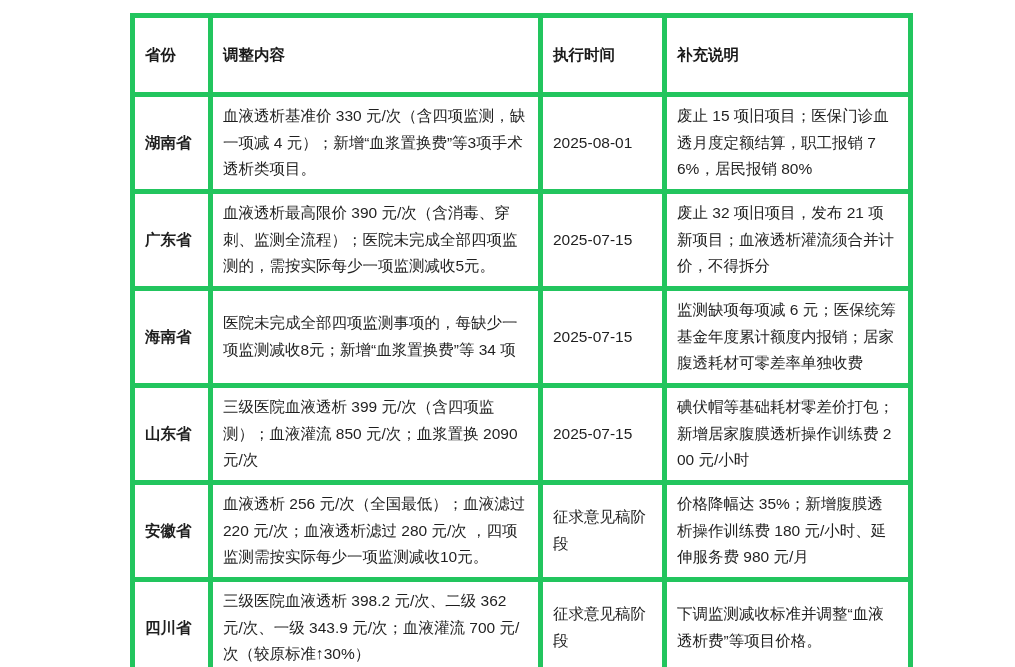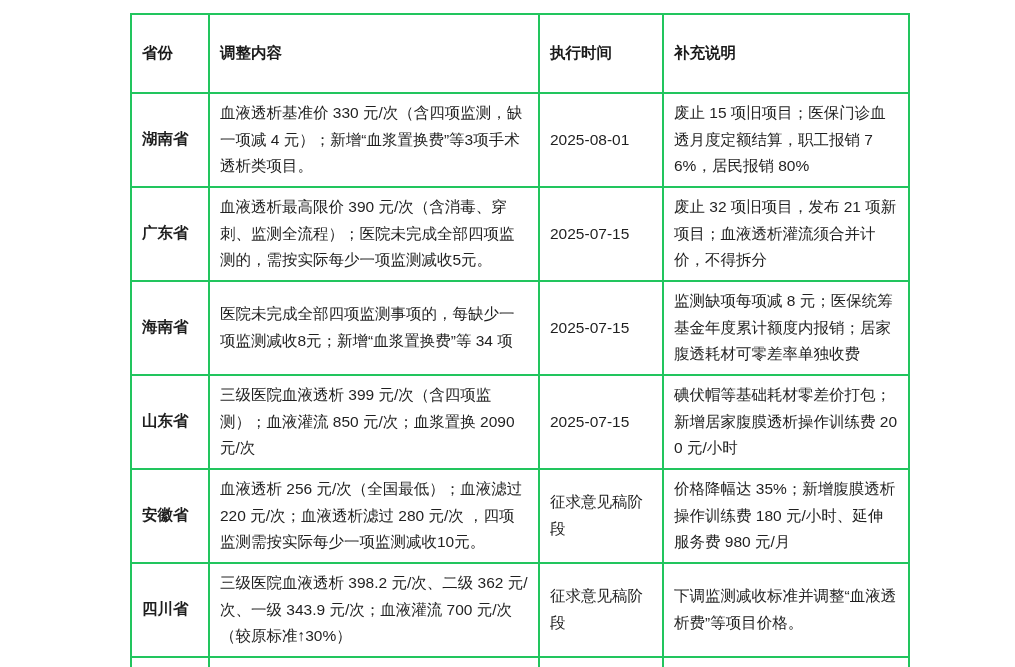--- a/index.html
+++ b/index.html
@@ -25,37 +25,36 @@
     color: #1f1f1f;
     font-size: 15.5px;
   }
   table.price-table col.c-province { width: 78px; }
   table.price-table col.c-content  { width: 330px; }
   table.price-table col.c-time     { width: 124px; }
   table.price-table col.c-note     { width: 246px; }
 
   table.price-table th,
   table.price-table td {
-    border: 2px solid #22c55e;
+    border: 5px solid #22c55e;
     padding: 6px 10px;
     vertical-align: middle;
     text-align: left;
     line-height: 1.72;
     word-break: break-all;
   }
   table.price-table thead tr { height: 79px; }
   table.price-table th {
     font-weight: bold;
     font-size: 15.5px;
     color: #1a1a1a;
   }
   td.province {
     font-weight: bold;
     white-space: nowrap;
-    font-family: Liberation Mono, monospace;
   }
   tr.r0 { height: 85px; }
   tr.r1 { height: 80px; }
   tr.r2 { height: 80px; }
   tr.r3 { height: 76px; }
   tr.r4 { height: 78px; }
   tr.r5 { height: 80px; }
   tr.r6 { height: 77px; }
 </style>
 </head>
@@ -87,21 +86,21 @@
       <tr class="r1">
         <td class="province">广东省</td>
         <td>血液透析最高限价 390 元/次（含消毒、穿刺、监测全流程）；医院未完成全部四项监测的，需按实际每少一项监测减收5元。</td>
         <td>2025-07-15</td>
         <td>废止 32 项旧项目，发布 21 项新项目；血液透析灌流须合并计价，不得拆分</td>
       </tr>
       <tr class="r2">
         <td class="province">海南省</td>
         <td>医院未完成全部四项监测事项的，每缺少一项监测减收8元；新增“血浆置换费”等 34 项</td>
         <td>2025-07-15</td>
-        <td>监测缺项每项减 8 元；医保统筹基金年度累计额度内报销；居家腹透耗材可零差率单独收费</td>
+        <td>监测缺项每项减 6 元；医保统筹基金年度累计额度内报销；居家腹透耗材可零差率单独收费</td>
       </tr>
       <tr class="r3">
         <td class="province">山东省</td>
         <td>三级医院血液透析 399 元/次（含四项监测）；血液灌流 850 元/次；血浆置换 2090 元/次</td>
         <td>2025-07-15</td>
         <td>碘伏帽等基础耗材零差价打包；新增居家腹膜透析操作训练费 200 元/小时</td>
       </tr>
       <tr class="r4">
         <td class="province">安徽省</td>
         <td>血液透析 256 元/次（全国最低）；血液滤过 220 元/次；血液透析滤过 280 元/次 ，四项监测需按实际每少一项监测减收10元。</td>

